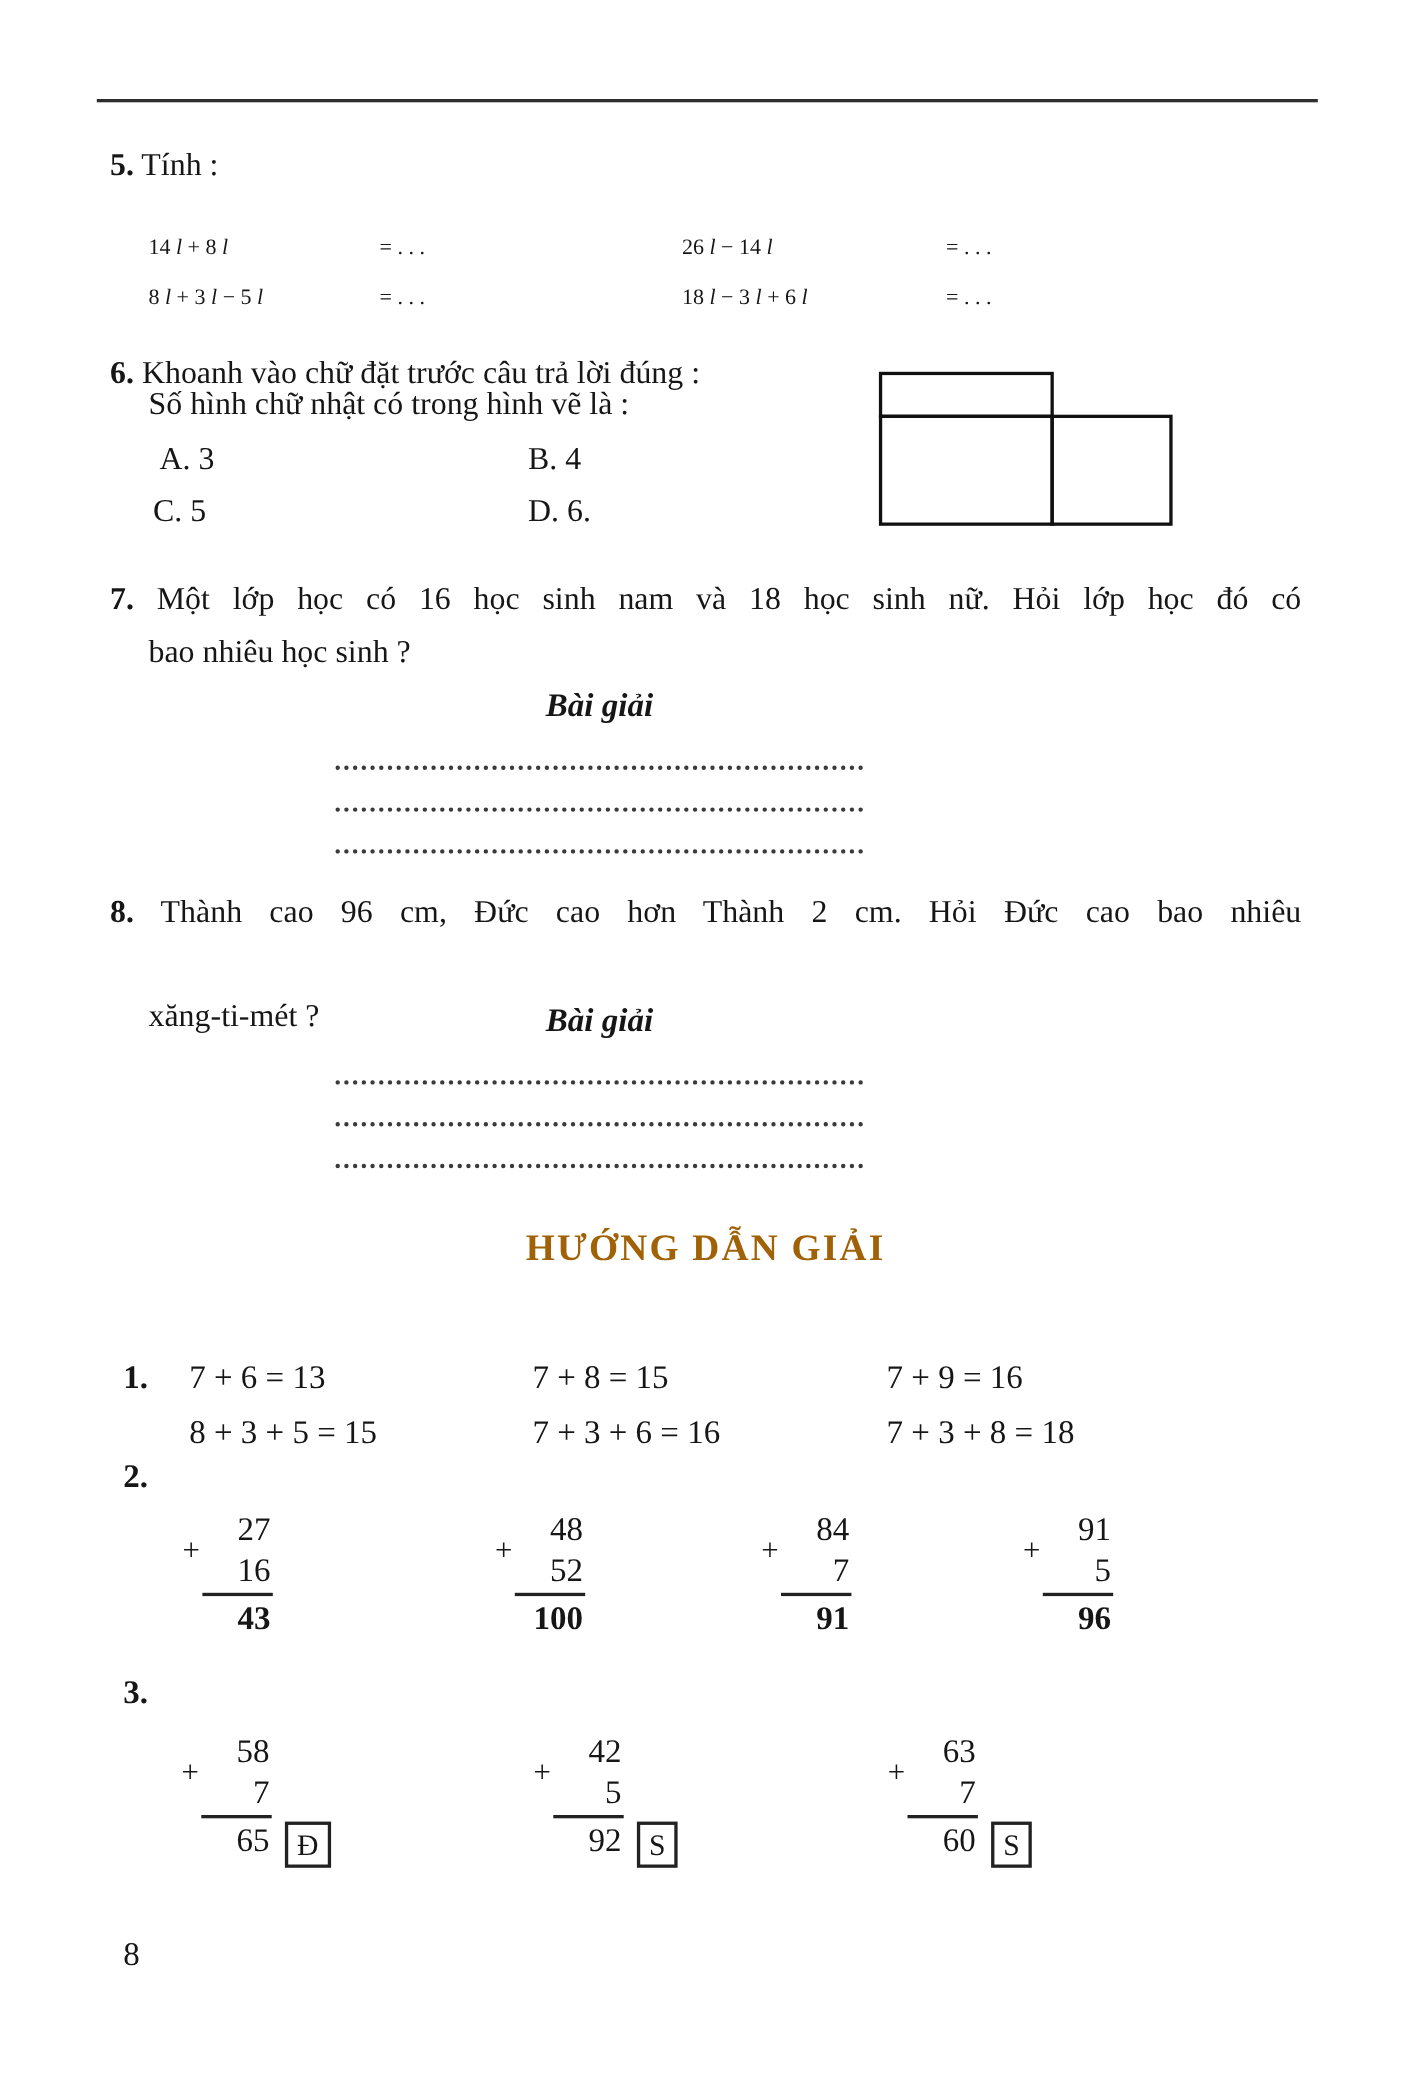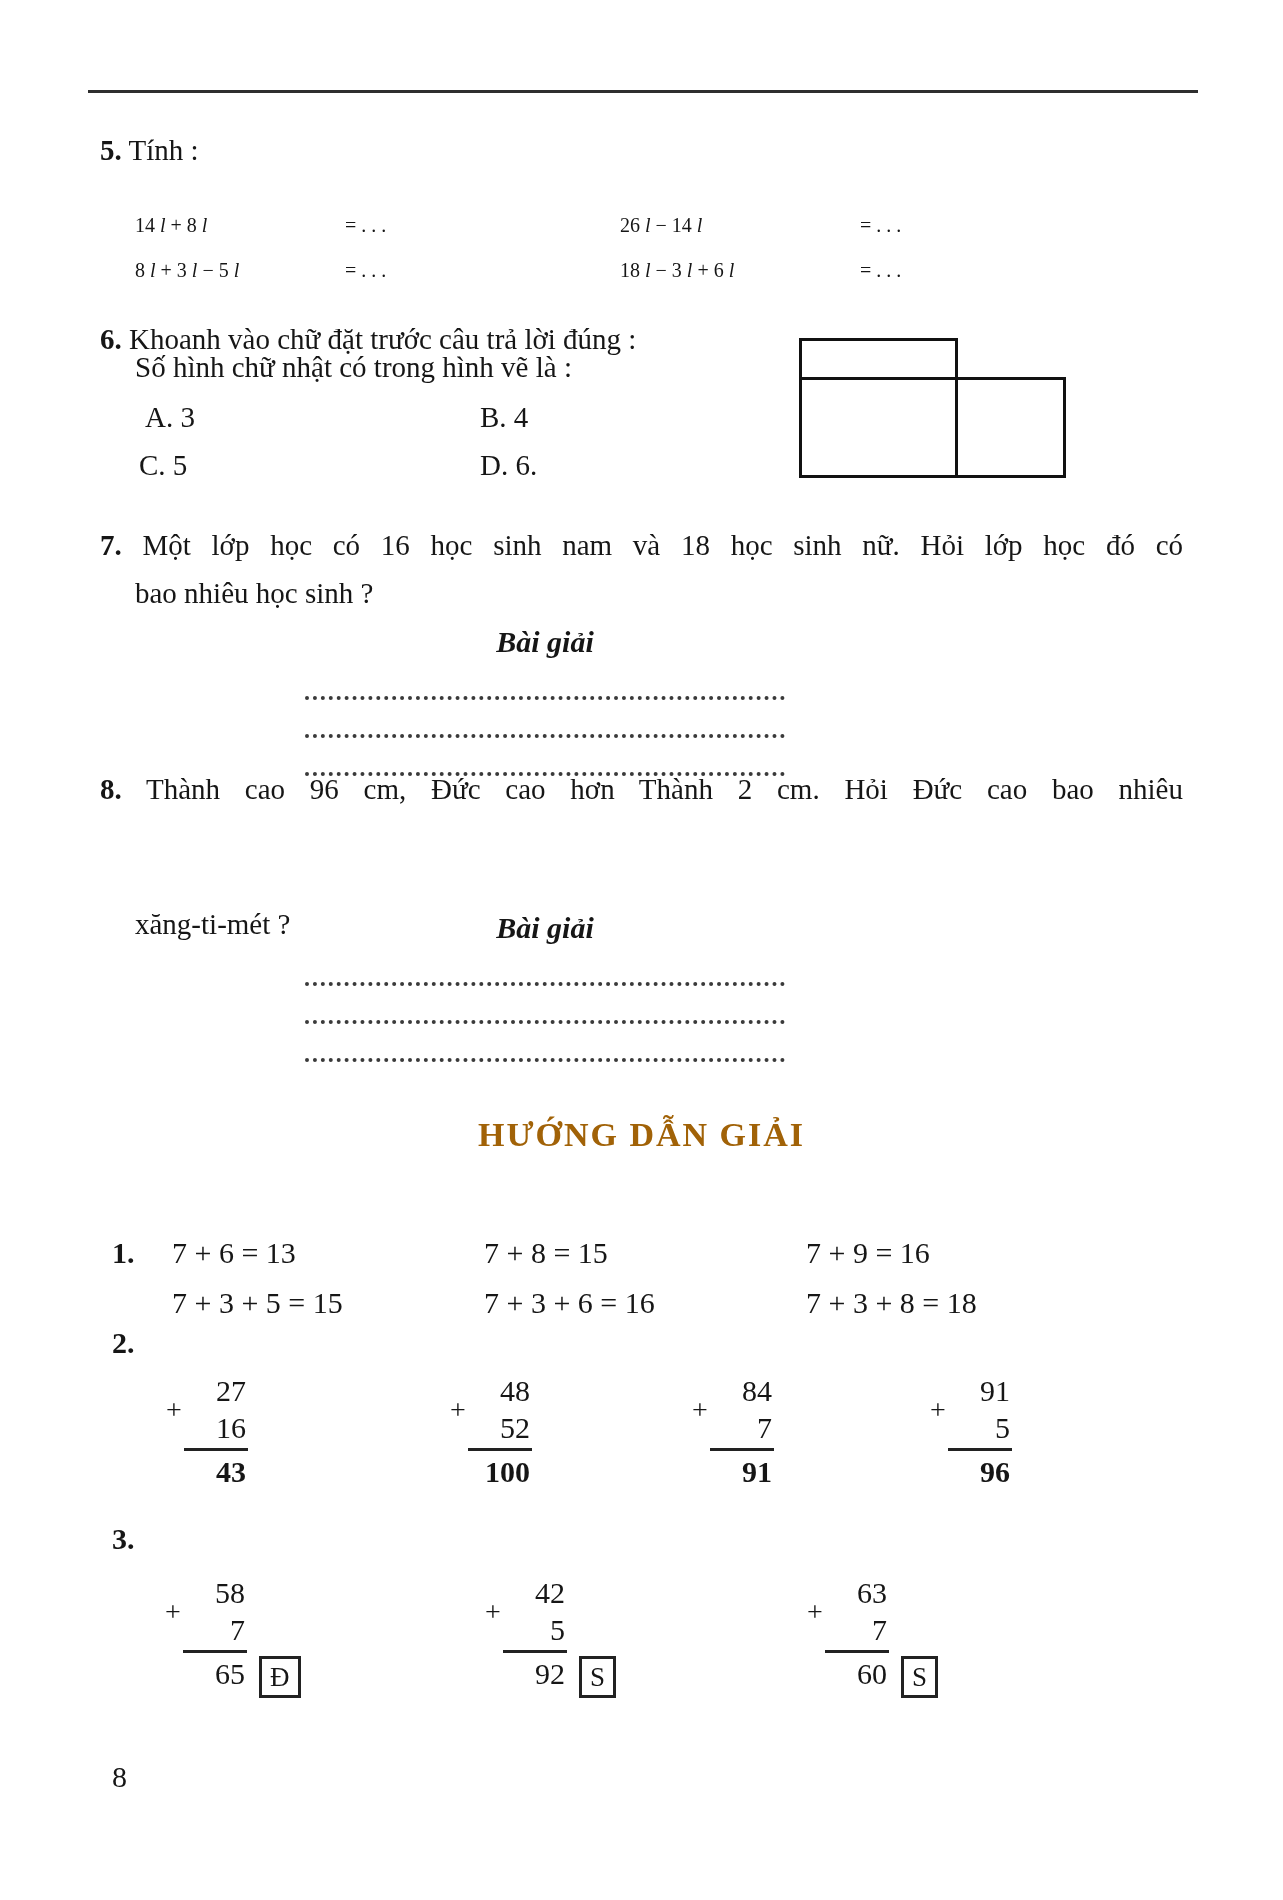--- a/index.html
+++ b/index.html
@@ -120,21 +120,21 @@
   </div>
   <div class="abs ptxt" style="top:575px;left:135px;">bao nhiêu học sinh ?</div>
 
   <div class="abs solb" style="top:622px;left:305px;">
     <div class="bt">Bài giải</div>
     <div class="dl"></div>
     <div class="dl"></div>
     <div class="dl"></div>
   </div>
 
-  <div class="abs ptxt just" style="top:771px;left:100px;">
+  <div class="abs ptxt just" style="top:811px;left:100px;">
     <b class="pnum">8.</b>
     <span>Thành cao 96 cm, Đức cao hơn Thành 2 cm. Hỏi Đức cao bao nhiêu</span>
   </div>
   <div class="abs ptxt" style="top:906px;left:135px;">xăng-ti-mét ?</div>
 
   <div class="abs solb" style="top:908px;left:305px;">
     <div class="bt">Bài giải</div>
     <div class="dl"></div>
     <div class="dl"></div>
     <div class="dl"></div>
@@ -142,21 +142,21 @@
 
   <div class="abs shead">HƯỚNG DẪN GIẢI</div>
 
   <div class="abs s1row" style="top:1236px;">
     <span class="sn">1.</span>
     <span class="c1">7 + 6 = 13</span>
     <span class="c2">7 + 8 = 15</span>
     <span class="c3">7 + 9 = 16</span>
   </div>
   <div class="abs s1row" style="top:1286px;">
-    <span class="c1">7 + 3 + 5 = 15</span>
+    <span class="c1">8 + 3 + 5 = 15</span>
     <span class="c2">7 + 3 + 6 = 16</span>
     <span class="c3">7 + 3 + 8 = 18</span>
   </div>
 
   <div class="abs solnum" style="top:1326px;left:112px;">2.</div>
   <div class="abs adds" style="top:1372px;">
     <div class="add bold-sum" style="left:166px;">
       <span class="plus">+</span>
       <div class="n">27</div>
       <div class="n">16</div>

